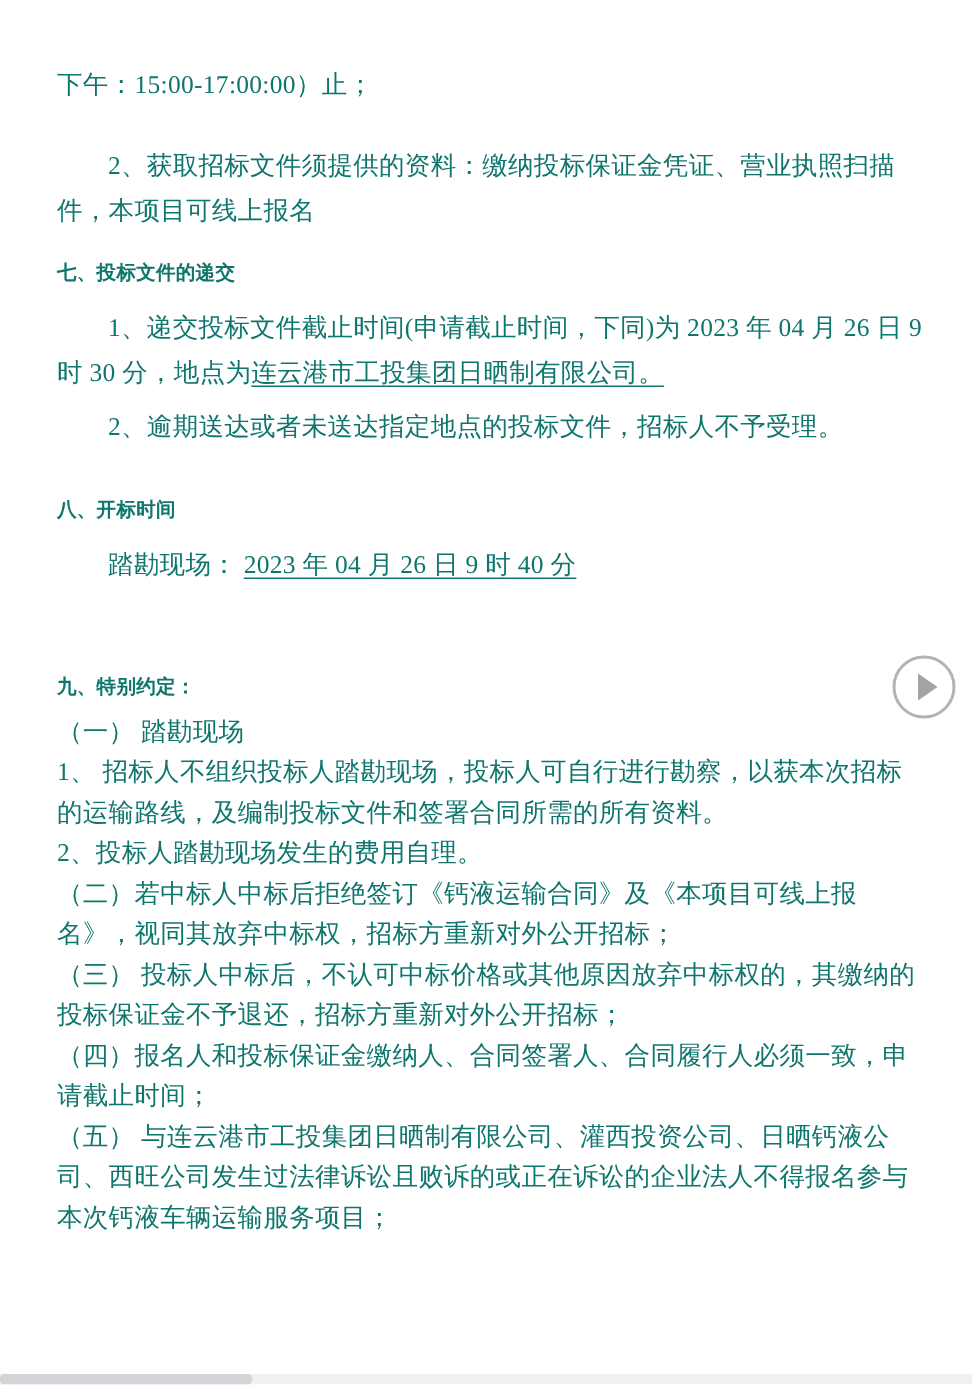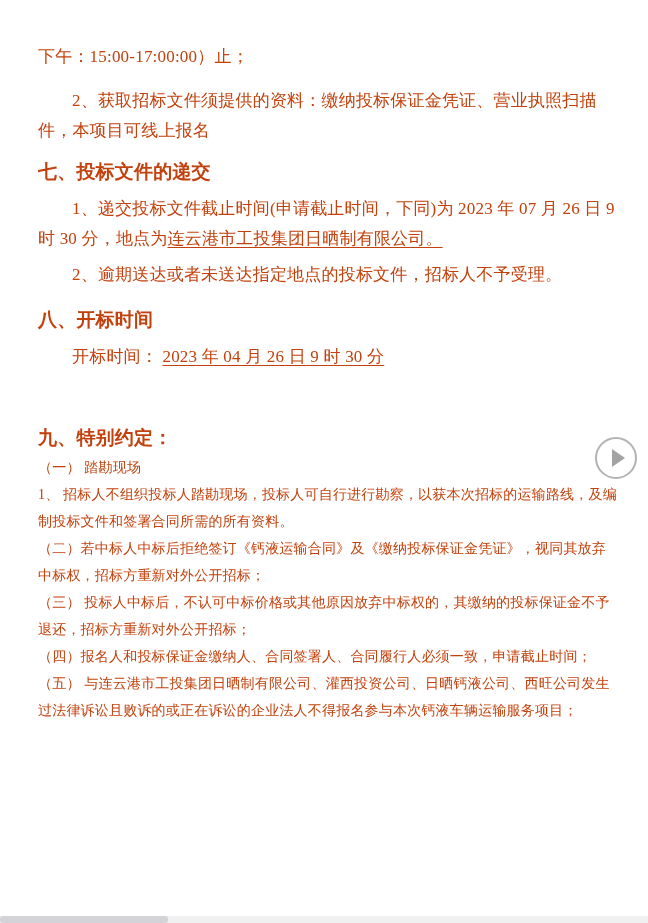--- a/index.html
+++ b/index.html
@@ -10,44 +10,44 @@
     height: 923px;
     overflow: hidden;
     position: relative;
   }
   .page {
     position: relative;
     width: 648px;
     height: 923px;
     background: #ffffff;
     font-family: "Liberation Serif", "DejaVu Serif", serif;
-    color: #c2410c;
+    color: #0f766e;
     box-sizing: border-box;
     padding: 42px 44px 0 38px;
   }
   .doc { width: 580px; }
   p { margin: 0; padding: 0; }
   .para {
     font-size: 17px;
     line-height: 30px;
     letter-spacing: 0.2px;
   }
   .para.indent { text-indent: 2em; }
   .heading {
-    font-size: 19px;
+    font-size: 13px;
     font-weight: bold;
     line-height: 32px;
     letter-spacing: 0.2px;
   }
   .mt6  { margin-top: 6px; }
-  .mt8  { margin-top: 14px; }
+  .mt8  { margin-top: 24px; }
   .mt10 { margin-top: 10px; }
   .h9gap { margin-top: 50px; }
   .dense {
-    font-size: 14px;
+    font-size: 17px;
     line-height: 27px;
     letter-spacing: 0.2px;
   }
   .u { text-decoration: underline; text-underline-offset: 3px; text-align: center; }
   
   .next-btn {
     position: absolute;
     top: 437px;
     right: 11px;
     width: 42px;
@@ -95,34 +95,35 @@
 
 <div class="page">
   <div class="doc">
 
     <p class="para">下午：15:00-17:00:00）止；</p>
 
     <p class="para indent mt8">2、获取招标文件须提供的资料：缴纳投标保证金凭证、营业执照扫描件，本项目可线上报名</p>
 
     <p class="heading mt10">七、投标文件的递交</p>
 
-    <p class="para indent mt6"><span>1、递交投标文件截止时间(申请截止时间，下同)为 2023 年 07 月 26 日 9 时 30 分，地点为</span><span class="u">连云港市工投集团日晒制有限公司。</span></p>
+    <p class="para indent mt6"><span>1、递交投标文件截止时间(申请截止时间，下同)为 2023 年 04 月 26 日 9 时 30 分，地点为</span><span class="u">连云港市工投集团日晒制有限公司。</span></p>
 
     <p class="para indent mt6">2、逾期送达或者未送达指定地点的投标文件，招标人不予受理。</p>
 
     <p class="heading mt8">八、开标时间</p>
 
-    <p class="para indent mt6"><span>开标时间：  </span><span class="u">2023 年 04 月 26 日 9 时 30 分</span></p>
+    <p class="para indent mt6"><span>踏勘现场：  </span><span class="u">2023 年 04 月 26 日 9 时 40 分</span></p>
 
 
     <p class="heading h9gap">九、特别约定：</p>
 
     <p class="dense">（一） 踏勘现场</p>
     <p class="dense">1、 招标人不组织投标人踏勘现场，投标人可自行进行勘察，以获本次招标的运输路线，及编制投标文件和签署合同所需的所有资料。</p>
-    <p class="dense">（二）若中标人中标后拒绝签订《钙液运输合同》及《缴纳投标保证金凭证》，视同其放弃中标权，招标方重新对外公开招标；</p>
+    <p class="dense">2、投标人踏勘现场发生的费用自理。</p>
+    <p class="dense">（二）若中标人中标后拒绝签订《钙液运输合同》及《本项目可线上报名》，视同其放弃中标权，招标方重新对外公开招标；</p>
     <p class="dense">（三） 投标人中标后，不认可中标价格或其他原因放弃中标权的，其缴纳的投标保证金不予退还，招标方重新对外公开招标；</p>
     <p class="dense">（四）报名人和投标保证金缴纳人、合同签署人、合同履行人必须一致，申请截止时间；</p>
     <p class="dense">（五） 与连云港市工投集团日晒制有限公司、灌西投资公司、日晒钙液公司、西旺公司发生过法律诉讼且败诉的或正在诉讼的企业法人不得报名参与本次钙液车辆运输服务项目；</p>
 
   </div>
 
   <button class="next-btn">
     <span class="tri"></span>
   </button>
 

